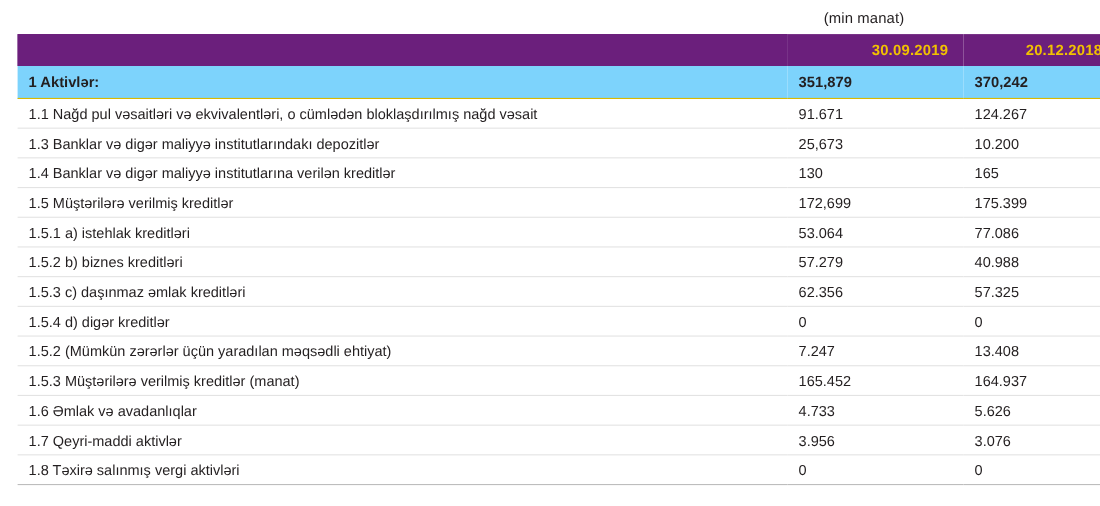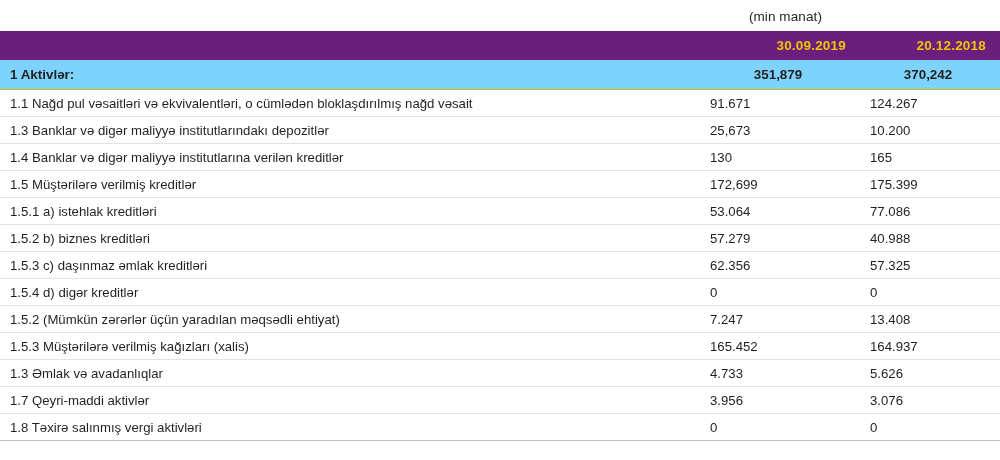--- a/index.html
+++ b/index.html
@@ -12,20 +12,21 @@
     background: #ffffff;
     font-family: "Liberation Sans", sans-serif;
     color: #231f20;
     overflow: hidden;
   }
   .sheet {
     width: 844px;
     height: 460px;
     position: relative;
     box-sizing: border-box;
+    padding-left: 16px;
   }
   .unit-note {
     text-align: right;
     font-size: 13.5px;
     color: #231f20;
     padding: 9px 22px 7px 0;
     letter-spacing: 0.1px;
   }
   table.fin {
     width: 1000px;
@@ -58,21 +59,21 @@
   tr.total-row td {
     font-weight: bold;
     padding: 7px 14px 7px 10px;
     font-size: 13.4px;
     border-bottom: 1px solid #d9b900;
   }
   tr.total-row td.label {
     text-align: left;
     padding-left: 10px;
   }
-  tr.total-row td.val { text-align: center; }
+  tr.total-row td.val { text-align: left; }
 
   tbody tr.data-row td {
     padding: 5.5px 14px 5.5px 10px;
     border-bottom: 1px solid #e3e3e3;
     background: #ffffff;
   }
   tbody tr.data-row td.label {
     text-align: left;
     white-space: nowrap;
     overflow: hidden;
@@ -152,26 +153,26 @@
         <td class="label">1.5.4 d) digər kreditlər</td>
         <td class="val">0</td>
         <td class="val">0</td>
       </tr>
       <tr class="data-row">
         <td class="label">1.5.2 (Mümkün zərərlər üçün yaradılan məqsədli ehtiyat)</td>
         <td class="val">7.247</td>
         <td class="val">13.408</td>
       </tr>
       <tr class="data-row">
-        <td class="label">1.5.3 Müştərilərə verilmiş kağızları (xalis)</td>
+        <td class="label">1.5.3 Müştərilərə verilmiş kreditlər (manat)</td>
         <td class="val">165.452</td>
         <td class="val">164.937</td>
       </tr>
       <tr class="data-row">
-        <td class="label">1.3 Əmlak və avadanlıqlar</td>
+        <td class="label">1.6 Əmlak və avadanlıqlar</td>
         <td class="val">4.733</td>
         <td class="val">5.626</td>
       </tr>
       <tr class="data-row">
         <td class="label">1.7 Qeyri-maddi aktivlər</td>
         <td class="val">3.956</td>
         <td class="val">3.076</td>
       </tr>
       <tr class="data-row">
         <td class="label">1.8 Təxirə salınmış vergi aktivləri</td>

